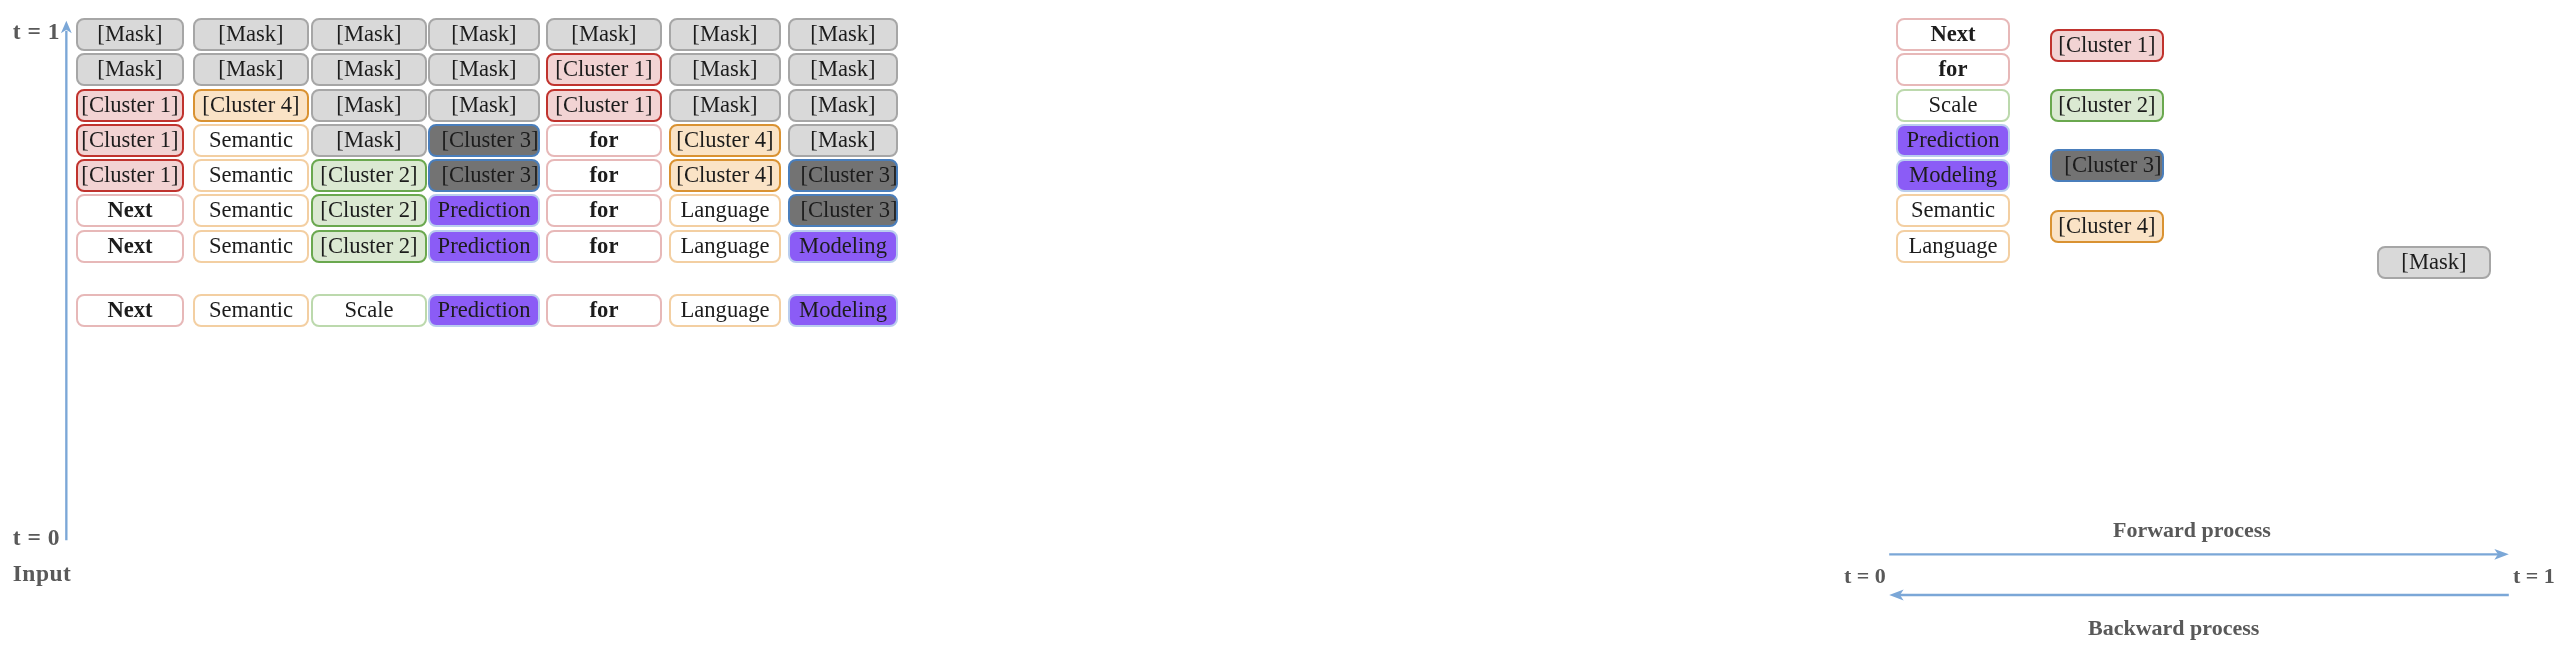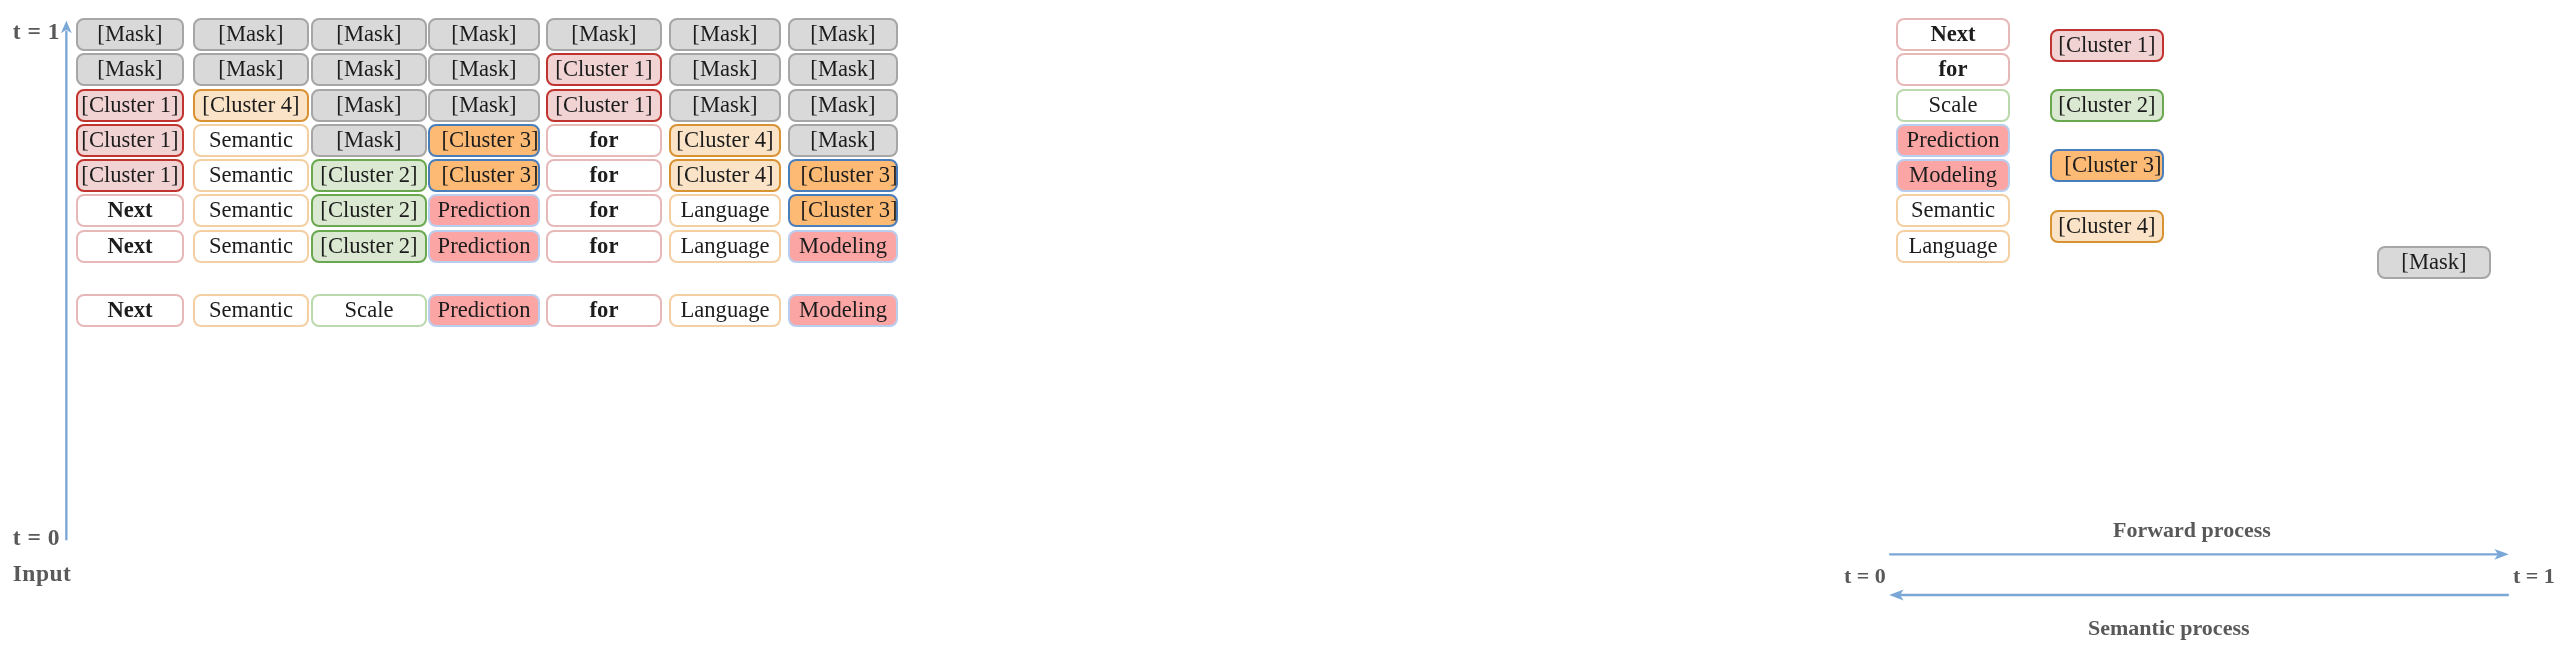--- a/index.html
+++ b/index.html
@@ -19,22 +19,22 @@
     white-space:nowrap;
     border-width:2.3px;border-style:solid;
   }
 
   
   .c-mask      {background:#d9d9d9;border-color:#a6a6a6;}
   .c1-v {background:#f2d3d3;border-color:#c0332e;}
   .c1-p {background:#ffffff;border-color:#e7b8b8;font-weight:bold;}
   .c2-v {background:#dbe9d2;border-color:#6aa84f;text-align:right;}
   .c2-p {background:#ffffff;border-color:#bcd9ad;}
-  .c3-v {background:#fdba74;border-color:#4a7ebb;padding-left:12px;}
-  .c3-p {background:#fca5a5;border-color:#b9cdee;}
+  .c3-v {background:#737373;border-color:#4a7ebb;padding-left:12px;}
+  .c3-p {background:#8b5cf6;border-color:#b9cdee;}
   .c4-v {background:#fae3c6;border-color:#d99232;}
   .c4-p {background:#ffffff;border-color:#f3cfa2;font-family:Liberation Serif, serif;}
 
   
   #matrix{position:absolute;left:0;top:0;width:931px;height:658px;}
   .axis-label{
     position:absolute;
     font-family:"Liberation Serif", serif;
     font-weight:bold;font-size:23.5px;color:#595959;
     letter-spacing:0.5px;
@@ -155,21 +155,21 @@
       <div class="tok c4-p vocab" style="left: 52px; top: 230px;">Language</div>
     </div>
   <div id="clus-host">
       <div class="tok c1-v clus" style="left: 206px; top: 29px;">[Cluster 1]</div>
       <div class="tok c2-v clus" style="left: 206px; top: 89px;">[Cluster 2]</div>
       <div class="tok c3-v clus" style="left: 206px; top: 149px;">[Cluster 3]</div>
       <div class="tok c4-v clus" style="left: 206px; top: 210px;">[Cluster 4]</div>
     </div>
 
   <div class="proc-label" id="fwd-text" style="left:269px;top:517px">Forward process</div>
-  <div class="proc-label" id="bwd-text" style="left:244px;top:615px">Semantic process</div>
+  <div class="proc-label" id="bwd-text" style="left:244px;top:615px">Backward process</div>
   <div class="tick-label" style="left:0px;top:563px">t = 0</div>
   <div class="tick-label" style="left:669px;top:563px">t = 1</div>
 
   <svg id="proc-arrows" style="left:43px;top:548px;width:624px;height:56px" viewBox="0 0 690 62">
     <line x1="2" y1="7" x2="676" y2="7" stroke="#7ba7d7" stroke-width="2.6"></line>
     <path d="M688 7 L672 1 L676 7 L672 13 Z" fill="#7ba7d7"></path>
     <line x1="14" y1="52" x2="688" y2="52" stroke="#7ba7d7" stroke-width="2.6"></line>
     <path d="M2 52 L18 46 L14 52 L18 58 Z" fill="#7ba7d7"></path>
   </svg>
 </div>

